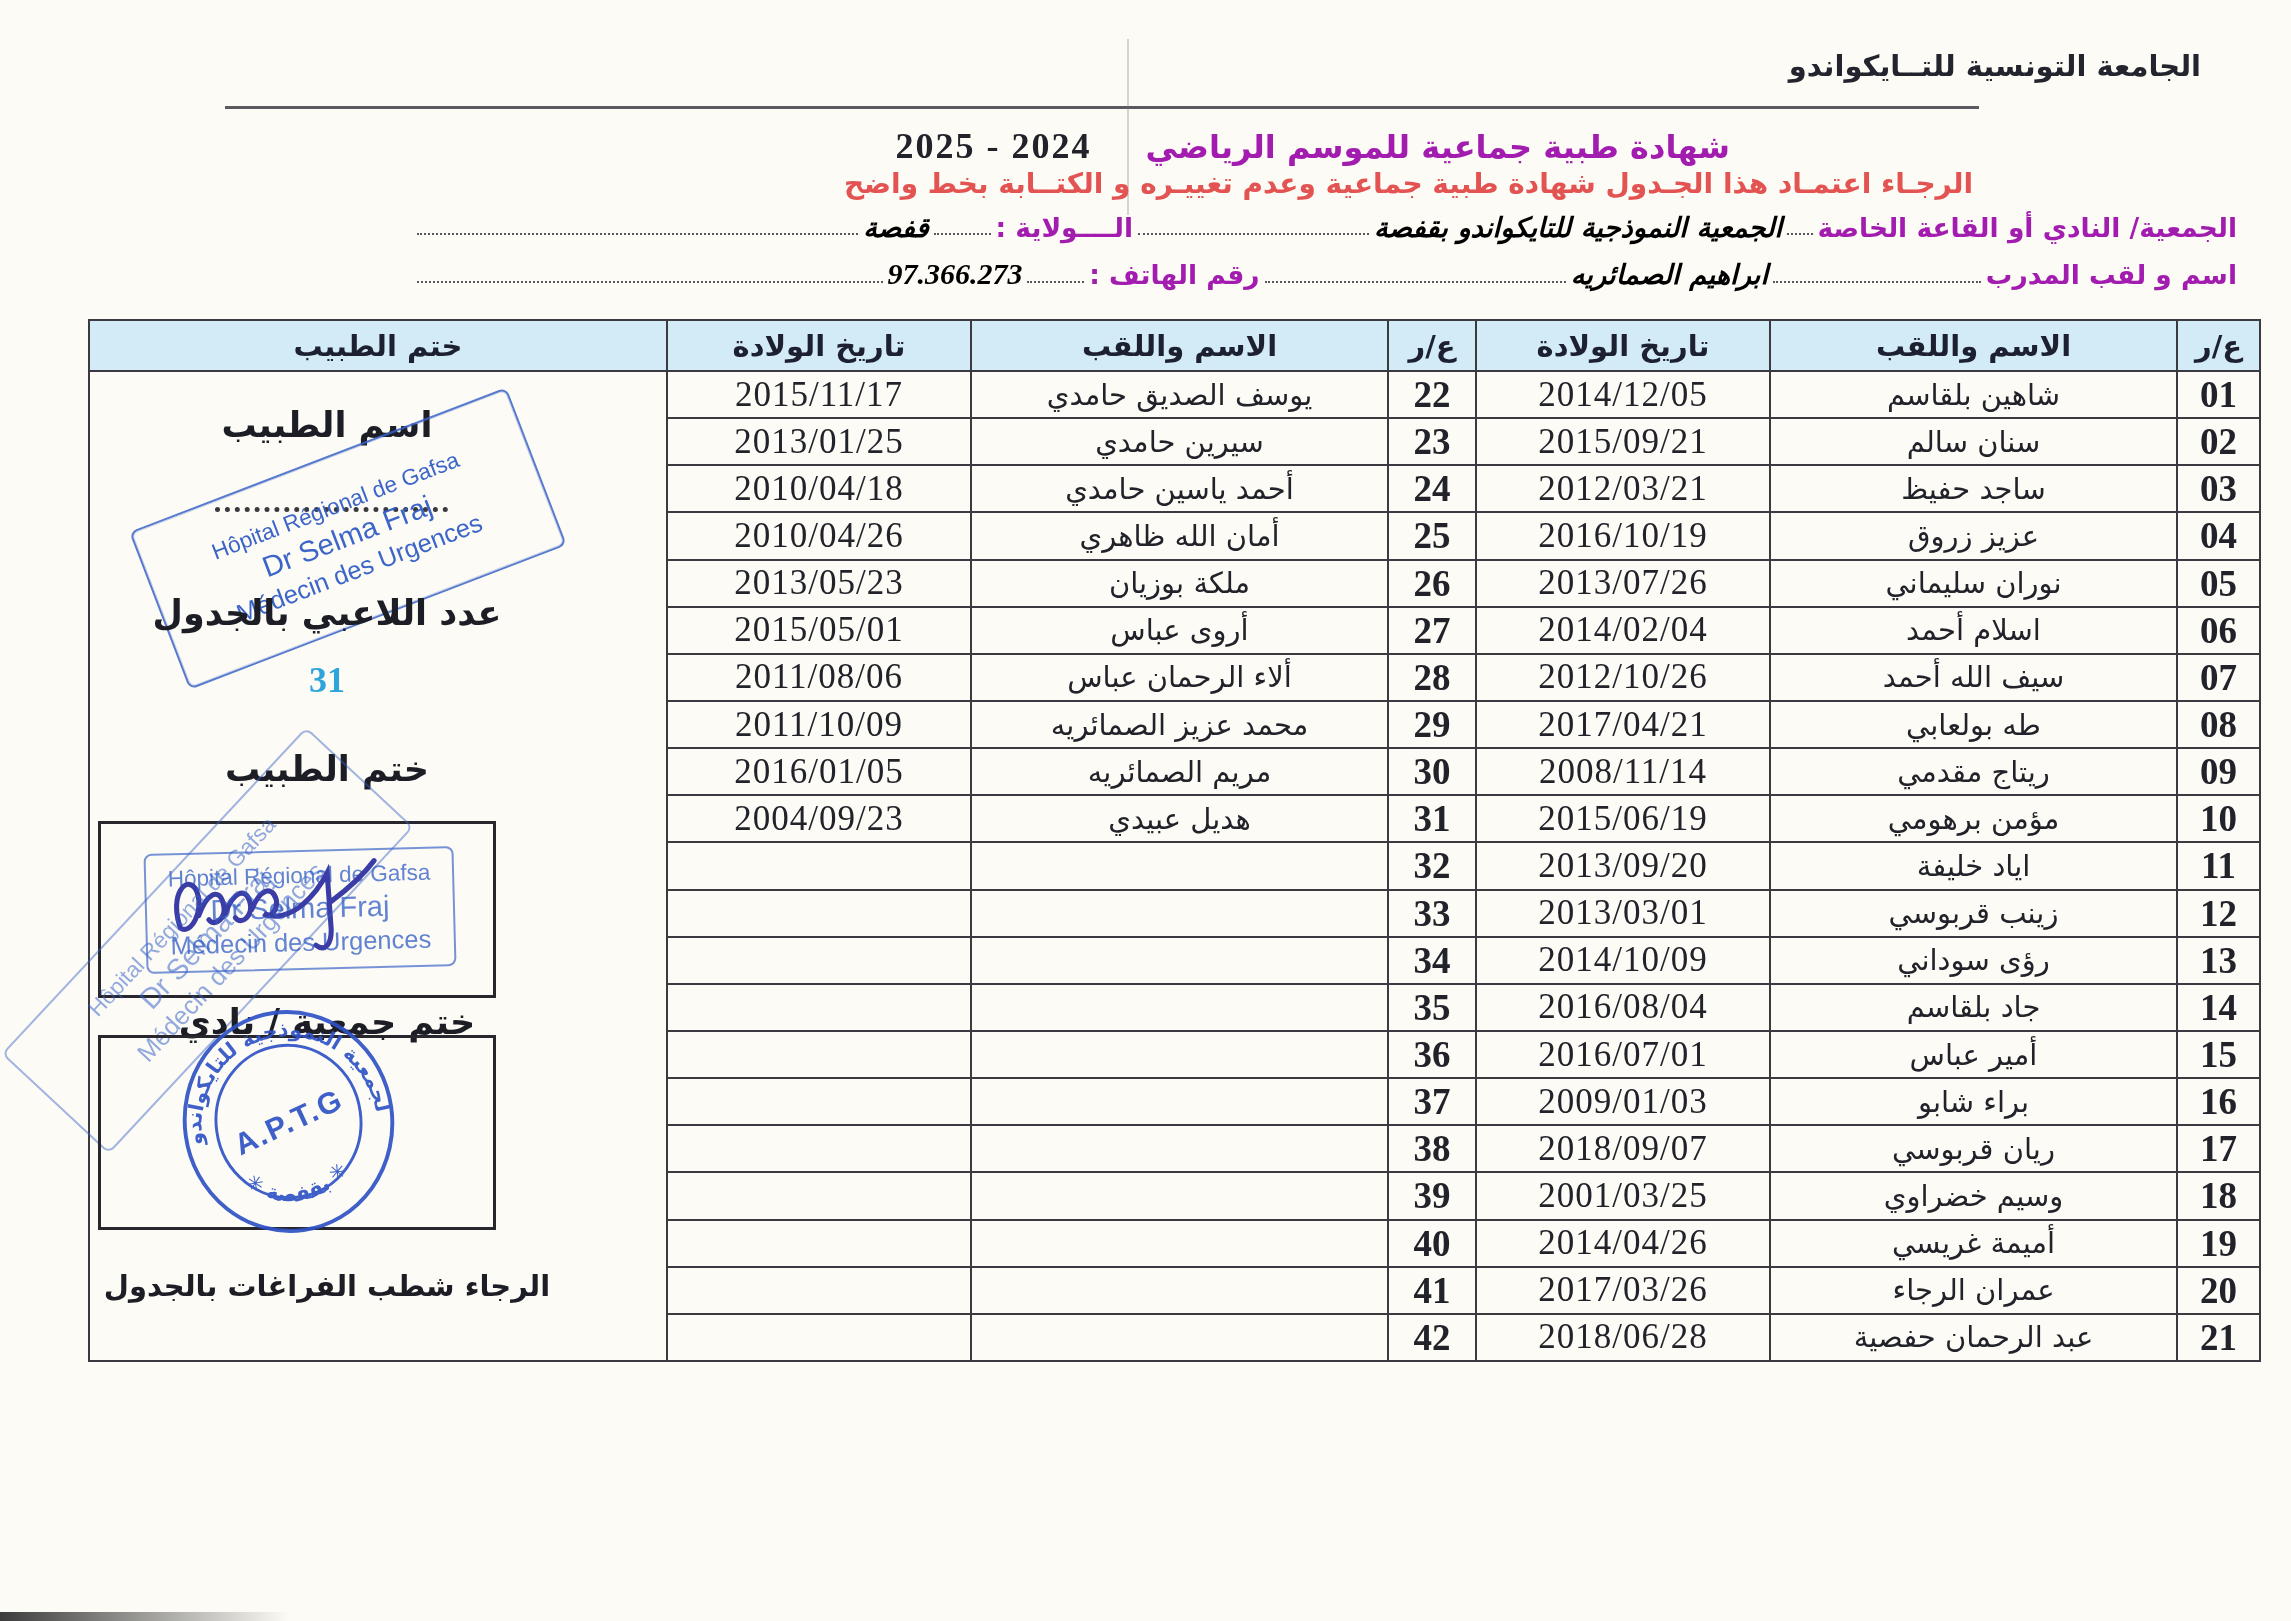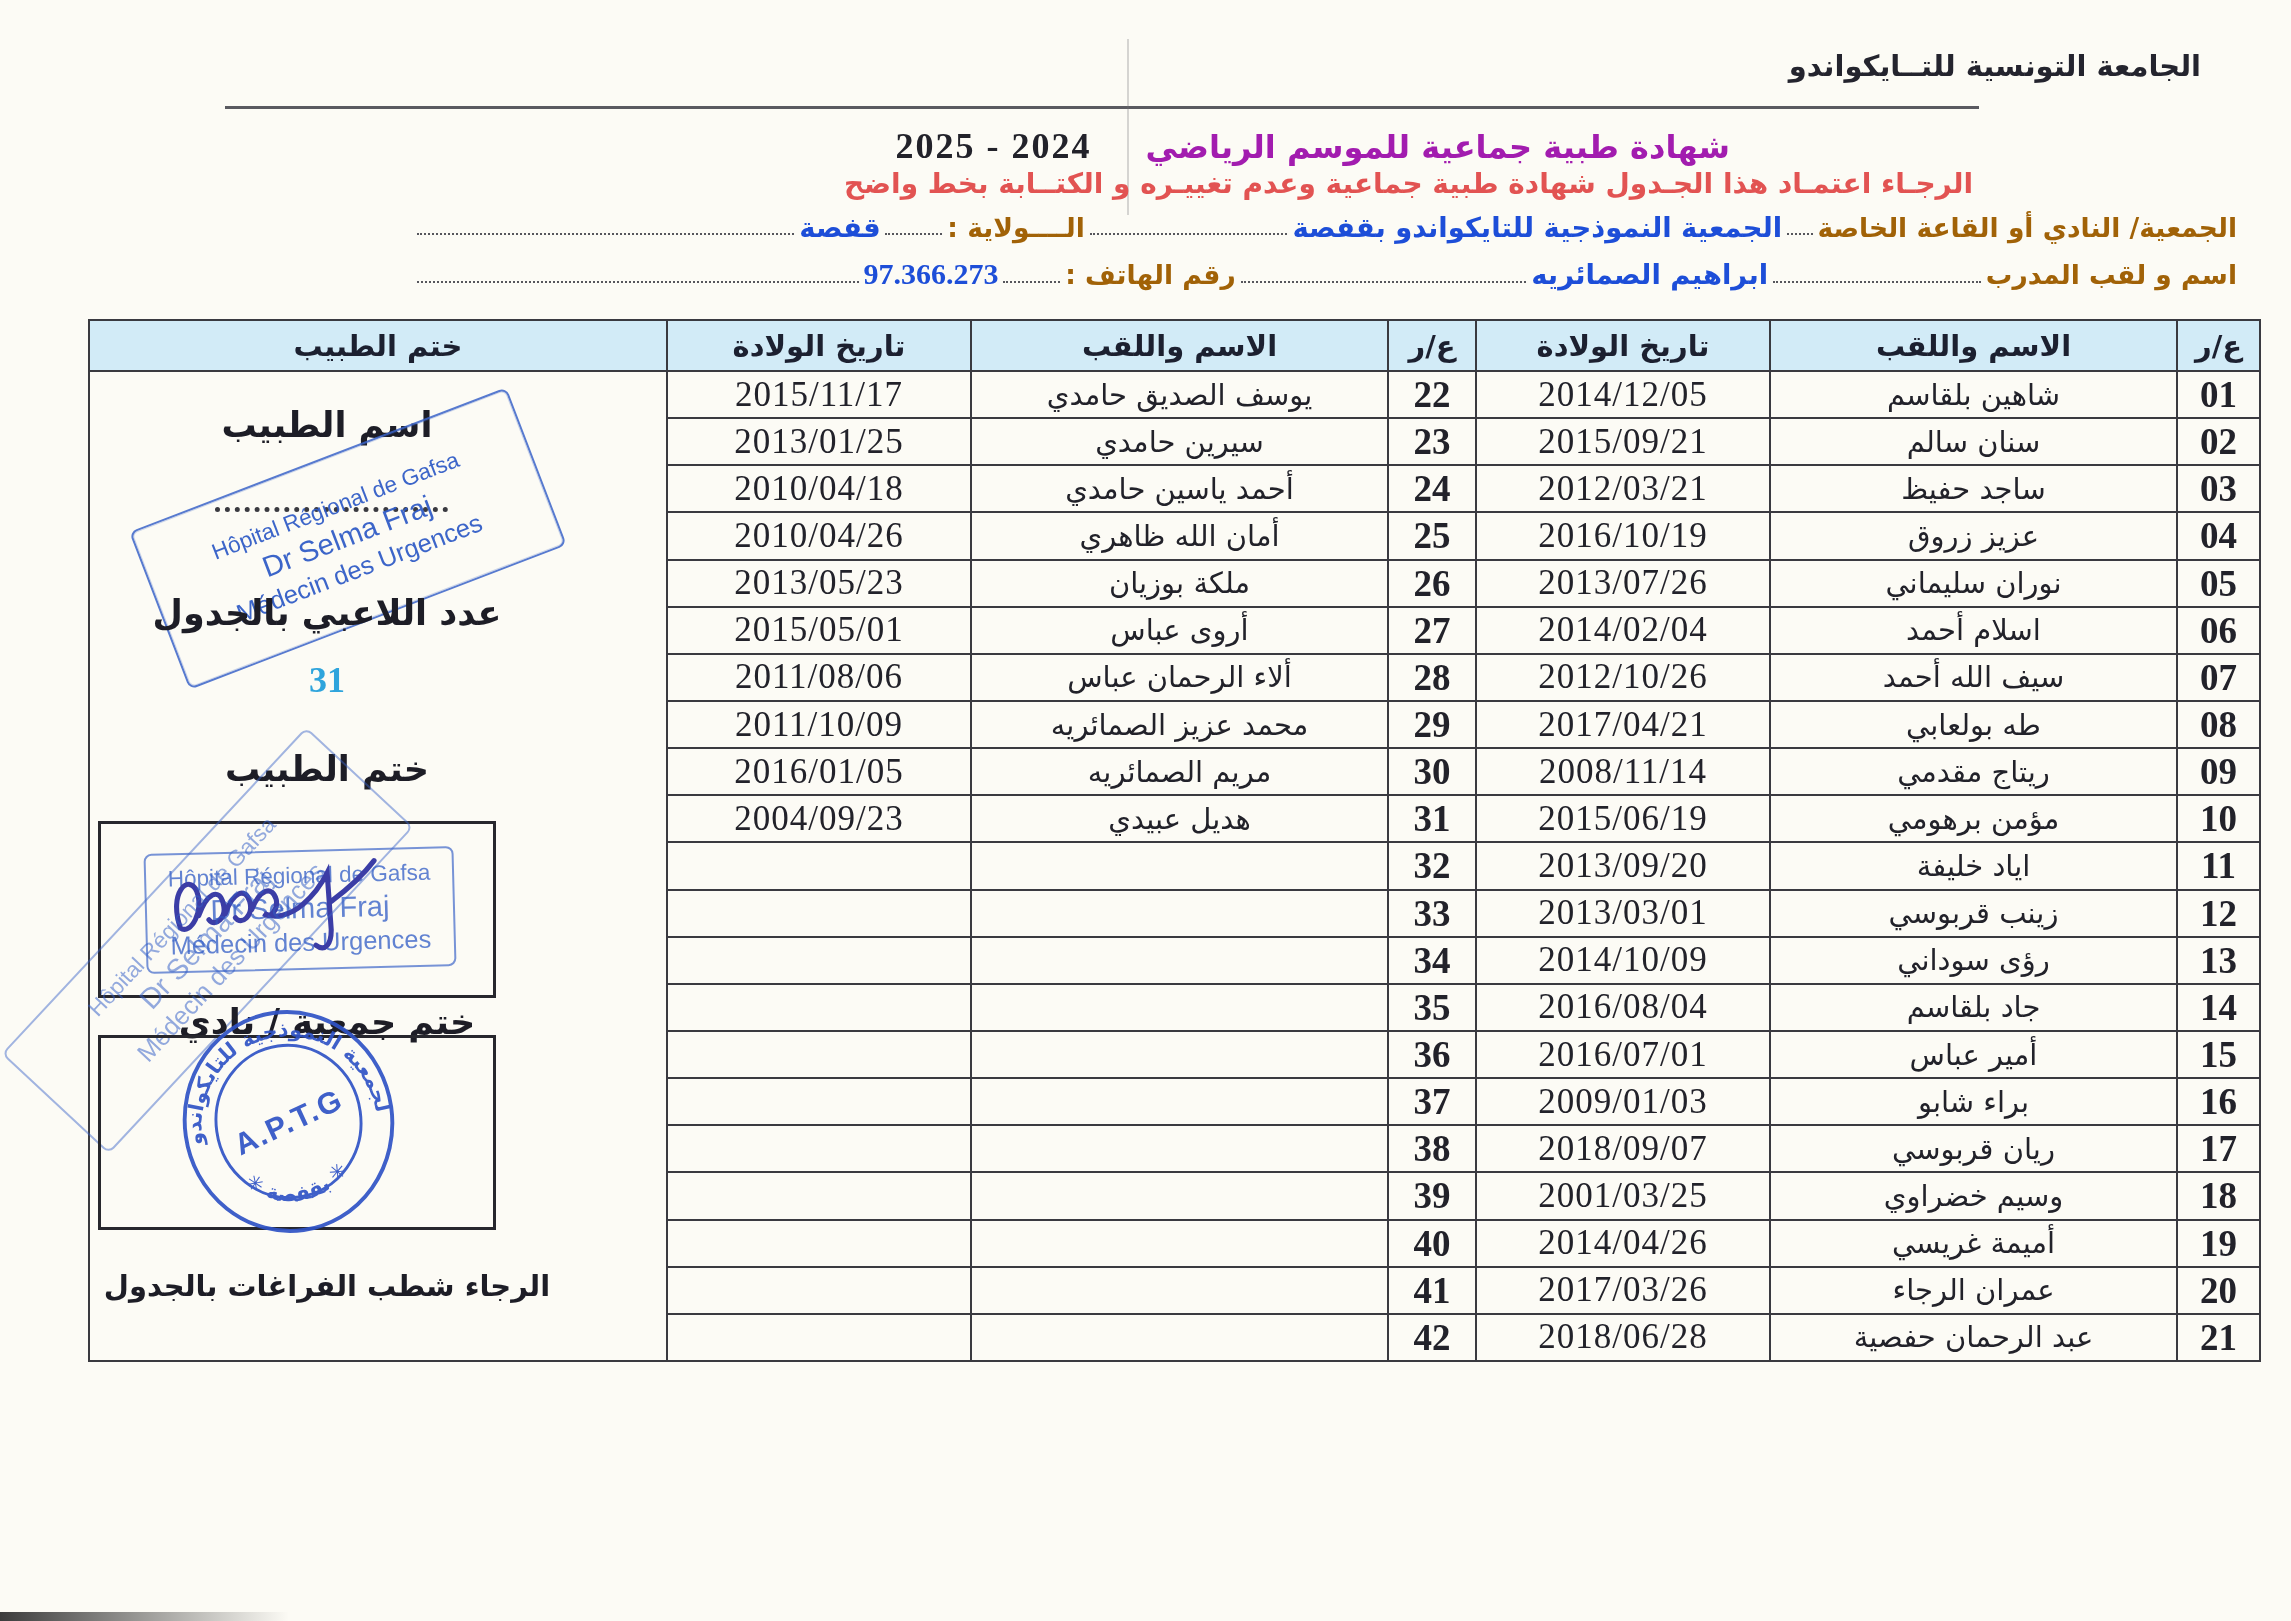--- a/index.html
+++ b/index.html
@@ -16,22 +16,22 @@
   .title-line{position:absolute;top:125px;left:936px;width:794px;direction:rtl;display:flex;
               align-items:baseline;gap:54px;}
   .page-title{font-weight:700;font-size:32px;color:#a21caf;white-space:nowrap;}
   .season{font-family:"Liberation Serif",serif;font-weight:700;font-size:36px;direction:ltr;
           letter-spacing:2px;white-space:nowrap;}
   .notice{position:absolute;top:167px;left:828px;width:1161px;text-align:center;font-weight:700;
           font-size:28px;color:var(--notice-red);white-space:nowrap;}
   
   .form-row{position:absolute;left:412px;width:1825px;display:flex;direction:rtl;align-items:baseline;}
   .form-row.r1{top:212px;} .form-row.r2{top:257px;}
-  .f-label{font-weight:700;font-size:26.5px;color:#a16207;white-space:nowrap;}
-  .f-value{font-weight:700;font-size:27.4px;color:#1d4ed8;white-space:nowrap;}
+  .f-label{font-weight:700;font-size:26.5px;color:#a21caf;white-space:nowrap;}
+  .f-value{font-weight:700;font-size:27.4px;color:#000000;white-space:nowrap;font-style:italic;}
   .f-value.ltr{font-family:"Liberation Serif",serif;font-size:30px;direction:ltr;unicode-bidi:isolate;}
   .dots{border-bottom:2.9px dotted #56565c;height:9.8px;align-self:flex-end;margin:0 4.9px 7.8px 4.9px;}
   .dots.f1{flex:1.1;} .dots.f2{flex:2.1;} .dots.f3{flex:1.7;}
   .dots.xs{flex:0 0 25.5px;} .dots.sm{flex:0 0 57px;} .dots.md{flex:0 0 208px;}
   
   .roster-wrap{position:absolute;left:88px;top:319px;}
   table.roster{border-collapse:collapse;table-layout:fixed;width:2171px;}
   .roster th,.roster td{border:2px solid var(--border);padding:0;}
   .roster th{background:var(--header-fill);height:49px;font-weight:700;font-size:29px;color:#1c2030;}
   .roster td{height:45px;text-align:center;vertical-align:middle;}

